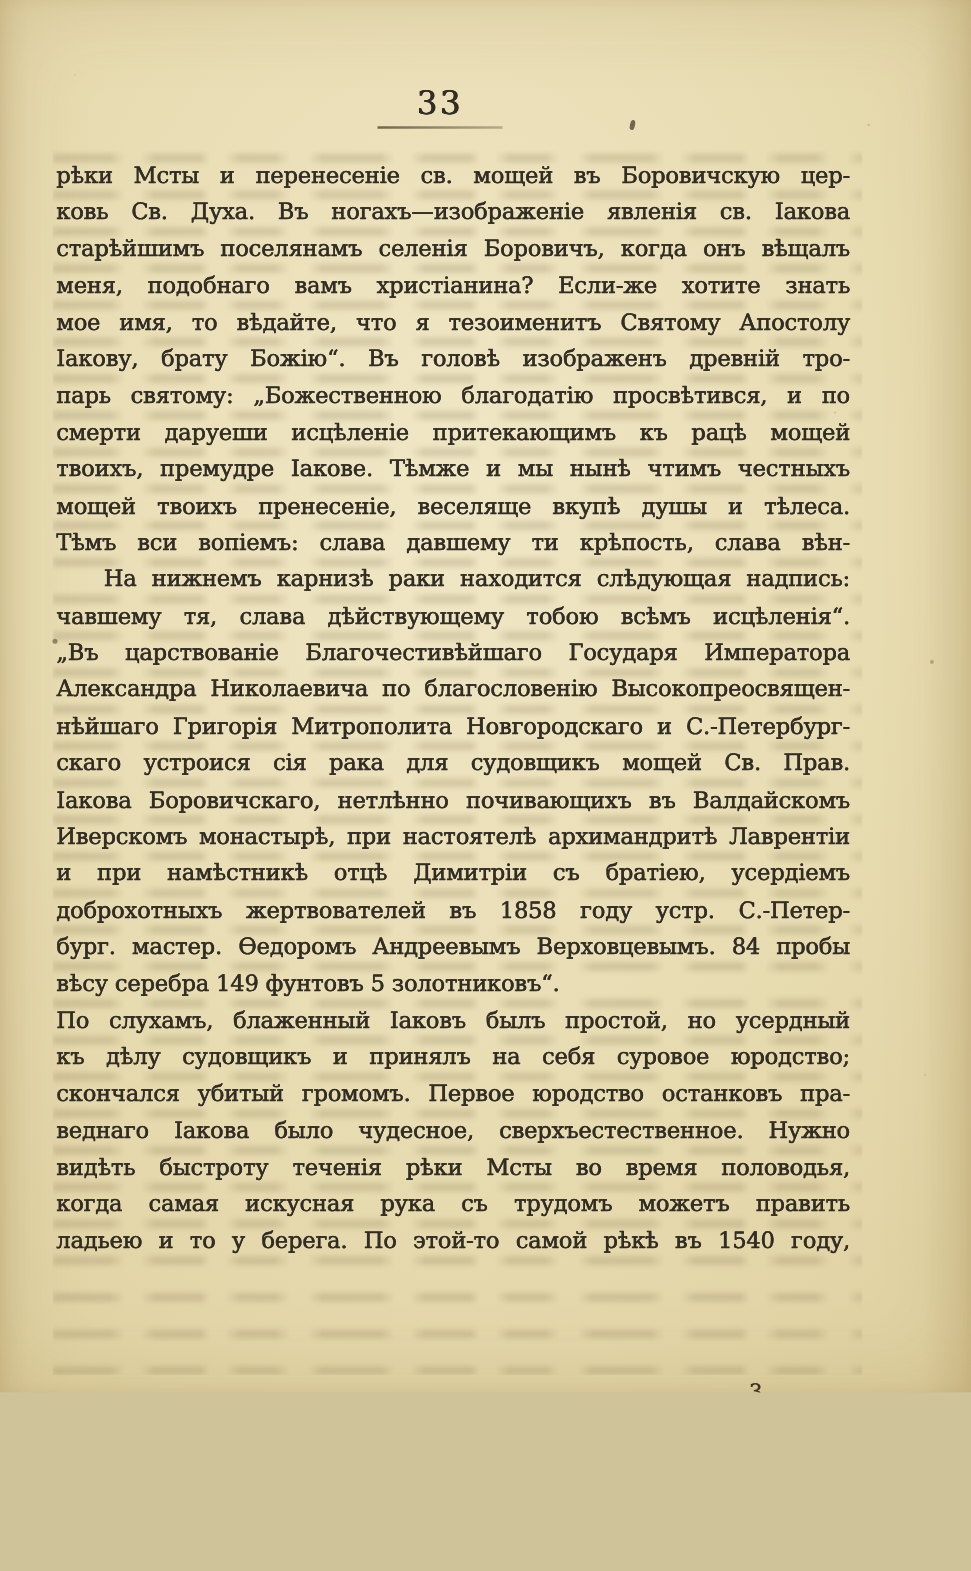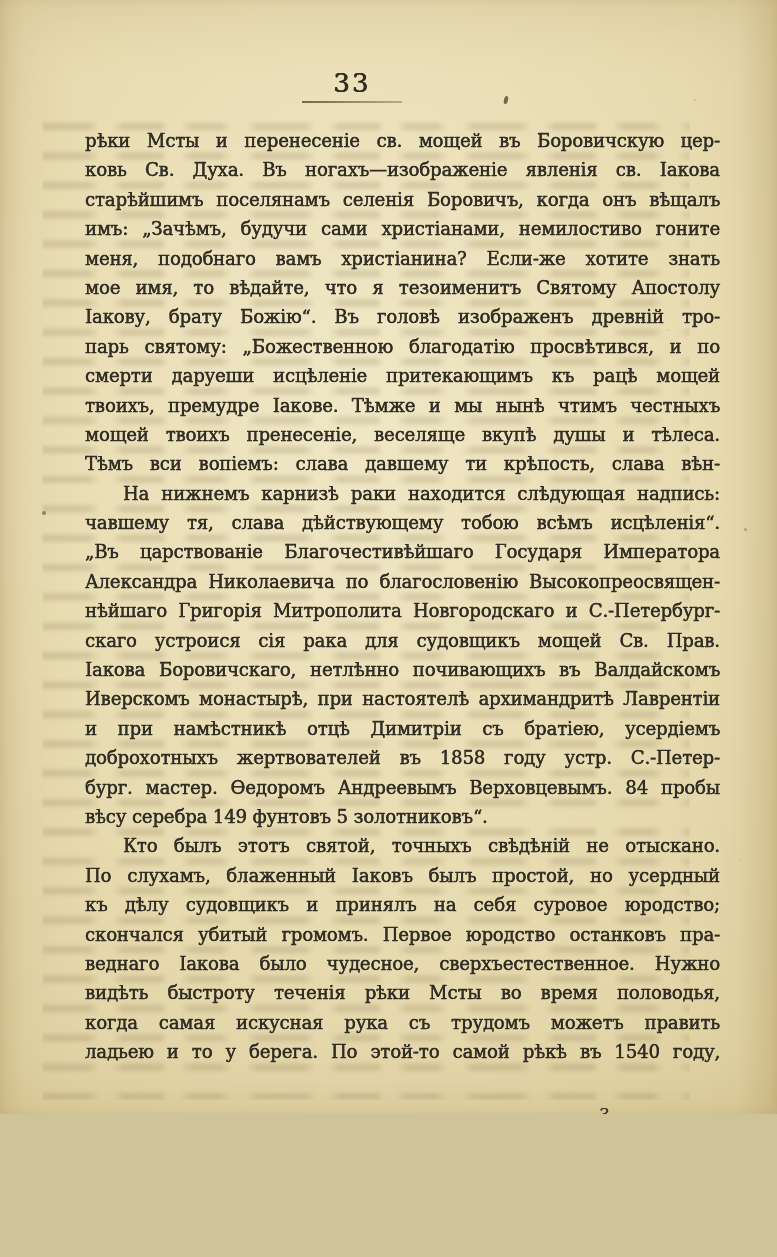--- a/index.html
+++ b/index.html
@@ -46,21 +46,21 @@
   }
   .pagenum {
     font-size:26px; letter-spacing:2px;
     text-shadow: .35px 0 currentColor, -.35px 0 currentColor;
   }
   .pagenum-rule {
     width:100px; height:2px; margin:3px auto 0;
     background: linear-gradient(90deg, rgba(82,73,52,.8), rgba(82,73,52,.35));
   }
 
-  .text { position:absolute; left:45px; top:126px; width:635px;margin-left:40px; }
+  .text { position:absolute; left:45px; top:126px; width:635px; }
   .line {
     font-size:18px; line-height:29.4px; height:29.4px;
     letter-spacing:-.1px;
     white-space:nowrap;
     text-align:justify; text-align-last:justify;
     -webkit-text-stroke:.3px var(--ink,#322e25);
     text-shadow:.25px 0 currentColor;
   }
   .line.indent { text-indent:38px; }
   .line.end { text-align-last:left; }
@@ -84,42 +84,40 @@
 
   <header class="pagehead">
     <div class="pagenum">33</div>
     <div class="pagenum-rule"></div>
   </header>
 
   <main class="text">
       <div class="line">рѣки Мсты и перенесеніе св. мощей въ Боровичскую цер-</div>
       <div class="line">ковь Св. Духа. Въ ногахъ—изображеніе явленія св. Іакова</div>
       <div class="line">старѣйшимъ поселянамъ селенія Боровичъ, когда онъ вѣщалъ</div>
-      <div class="line">имъ: „Зачѣмъ, будучи сами христіанами, немилостиво гоните</div>
       <div class="line">меня, подобнаго вамъ христіанина? Если-же хотите знать</div>
       <div class="line">мое имя, то вѣдайте, что я тезоименитъ Святому Апостолу</div>
       <div class="line">Іакову, брату Божію“. Въ головѣ изображенъ древній тро-</div>
       <div class="line">парь святому: „Божественною благодатію просвѣтився, и по</div>
       <div class="line">смерти даруеши исцѣленіе притекающимъ къ рацѣ мощей</div>
       <div class="line">твоихъ, премудре Іакове. Тѣмже и мы нынѣ чтимъ честныхъ</div>
       <div class="line">мощей твоихъ пренесеніе, веселяще вкупѣ душы и тѣлеса.</div>
       <div class="line">Тѣмъ вси вопіемъ: слава давшему ти крѣпость, слава вѣн-</div>
       <div class="line indent">На нижнемъ карнизѣ раки находится слѣдующая надпись:</div>
       <div class="line">чавшему тя, слава дѣйствующему тобою всѣмъ исцѣленія“.</div>
       <div class="line">„Въ царствованіе Благочестивѣйшаго Государя Императора</div>
       <div class="line">Александра Николаевича по благословенію Высокопреосвящен-</div>
       <div class="line">нѣйшаго Григорія Митрополита Новгородскаго и С.-Петербург-</div>
       <div class="line">скаго устроися сія рака для судовщикъ мощей Св. Прав.</div>
       <div class="line">Іакова Боровичскаго, нетлѣнно почивающихъ въ Валдайскомъ</div>
       <div class="line">Иверскомъ монастырѣ, при настоятелѣ архимандритѣ Лаврентіи</div>
       <div class="line">и при намѣстникѣ отцѣ Димитріи съ братіею, усердіемъ</div>
       <div class="line">доброхотныхъ жертвователей въ 1858 году устр. С.-Петер-</div>
       <div class="line">бург. мастер. Ѳедоромъ Андреевымъ Верховцевымъ. 84 пробы</div>
       <div class="line end">вѣсу серебра 149 фунтовъ 5 золотниковъ“.</div>
-      <div class="line indent">Кто былъ этотъ святой, точныхъ свѣдѣній не отыскано.</div>
       <div class="line">По слухамъ, блаженный Іаковъ былъ простой, но усердный</div>
       <div class="line">къ дѣлу судовщикъ и принялъ на себя суровое юродство;</div>
       <div class="line">скончался убитый громомъ. Первое юродство останковъ пра-</div>
       <div class="line">веднаго Іакова было чудесное, сверхъестественное. Нужно</div>
       <div class="line">видѣть быстроту теченія рѣки Мсты во время половодья,</div>
       <div class="line">когда самая искусная рука съ трудомъ можетъ править</div>
       <div class="line">ладьею и то у берега. По этой-то самой рѣкѣ въ 1540 году,</div>
     </main>
 
   <div class="sig">3</div>

